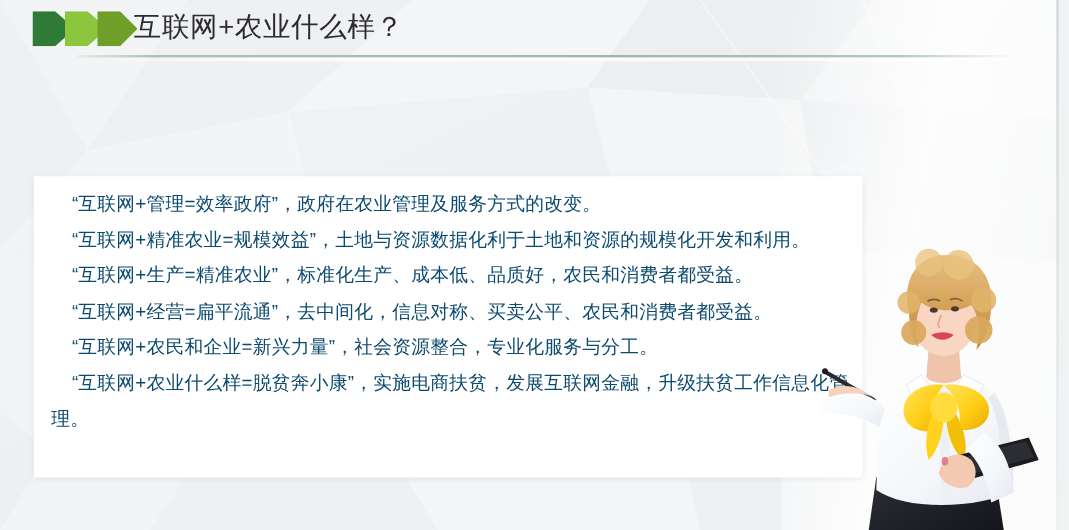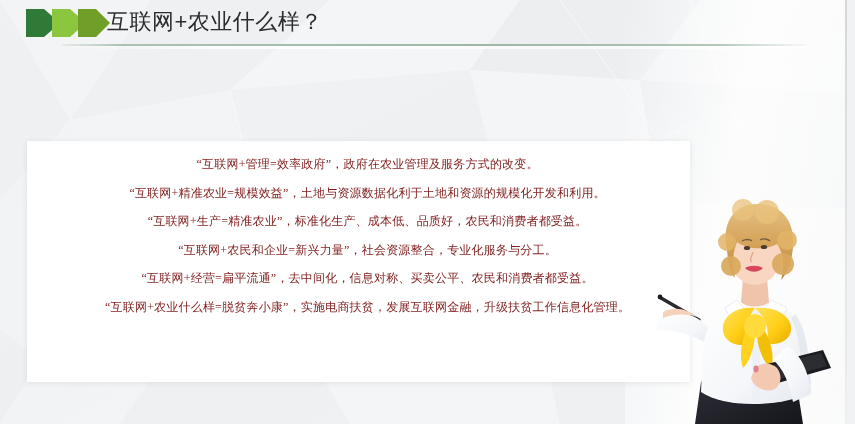--- a/index.html
+++ b/index.html
@@ -11,21 +11,20 @@
   body {
     font-family: "Liberation Sans", "DejaVu Sans", sans-serif;
   }
 
   #slide {
     position: relative;
     width: 855px;
     height: 424px;
     overflow: hidden;
     background: #f2f3f4;
-    text-align: center;
   }
 
   
   #bg-polygons {
     position: absolute;
     inset: 0;
     width: 855px;
     height: 424px;
     display: block;
   }
@@ -119,25 +118,24 @@
     height: 241px;
     background: #ffffff;
     box-shadow: 0 1px 5px rgba(120,125,132,.16);
   }
 
   .body-text {
     position: absolute;
     left: 14px;
     top: 9px;
     width: 640px;
-    color: #7f1d1d;
-    font-size: 12px;
+    color: #0c4a6e;
+    font-size: 15px;
     line-height: 28.6px;
     letter-spacing: .2px;
-    font-family: Liberation Serif, serif;
   }
 
   .body-text .para {
     margin: 0;
     text-indent: 1.1em;
   }
 
   
   .presenter {
     position: absolute;
@@ -207,22 +205,22 @@
 
     <div class="header-rule"></div>
     <div class="header-rule-shadow"></div>
   </div>
 
   <div class="content-card">
     <div class="body-text">
       <p class="para">“互联网+管理=效率政府”，政府在农业管理及服务方式的改变。</p>
       <p class="para">“互联网+精准农业=规模效益”，土地与资源数据化利于土地和资源的规模化开发和利用。</p>
       <p class="para">“互联网+生产=精准农业”，标准化生产、成本低、品质好，农民和消费者都受益。</p>
+      <p class="para">“互联网+经营=扁平流通”，去中间化，信息对称、买卖公平、农民和消费者都受益。</p>
       <p class="para">“互联网+农民和企业=新兴力量”，社会资源整合，专业化服务与分工。</p>
-      <p class="para">“互联网+经营=扁平流通”，去中间化，信息对称、买卖公平、农民和消费者都受益。</p>
       <p class="para">“互联网+农业什么样=脱贫奔小康”，实施电商扶贫，发展互联网金融，升级扶贫工作信息化管理。</p>
     </div>
   </div>
 
   <div class="presenter">
     <svg viewBox="0 0 200 228" width="200" height="228">
       <defs>
         <linearGradient id="blouse" x1="0" y1="0" x2="1" y2="1">
           <stop offset="0%" stop-color="#ffffff"></stop>
           <stop offset="60%" stop-color="#f4f6f9"></stop>

